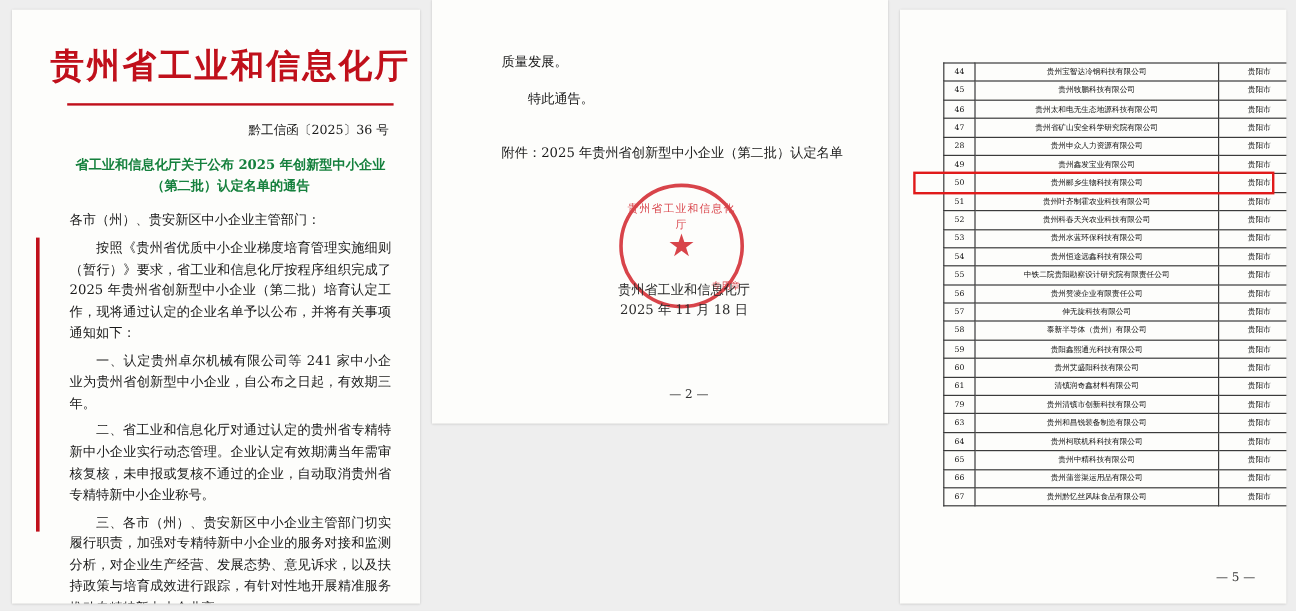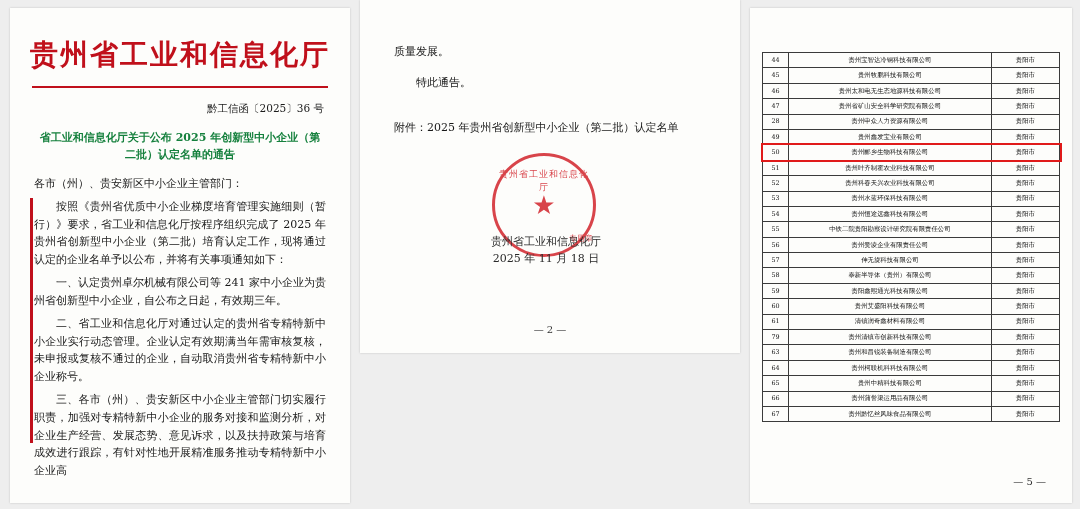--- a/index.html
+++ b/index.html
@@ -14,20 +14,21 @@
     width: 1080px; height: 509px;
     background: #eeeeee;
     overflow: hidden;
   }
 
   
   .panel {
     position: absolute;
     background: #fdfdfb;
     overflow: hidden;
+    padding-left: 24px;
   }
   #panel-left {
     left: 10px; top: 8px;
     width: 340px; height: 495px;
     box-shadow: 0 0 2px rgba(0,0,0,.18);
   }
   .letter-title {
     text-align: center;
     color: #c0101b;
     font-family: "DejaVu Serif", "Liberation Serif", serif;

